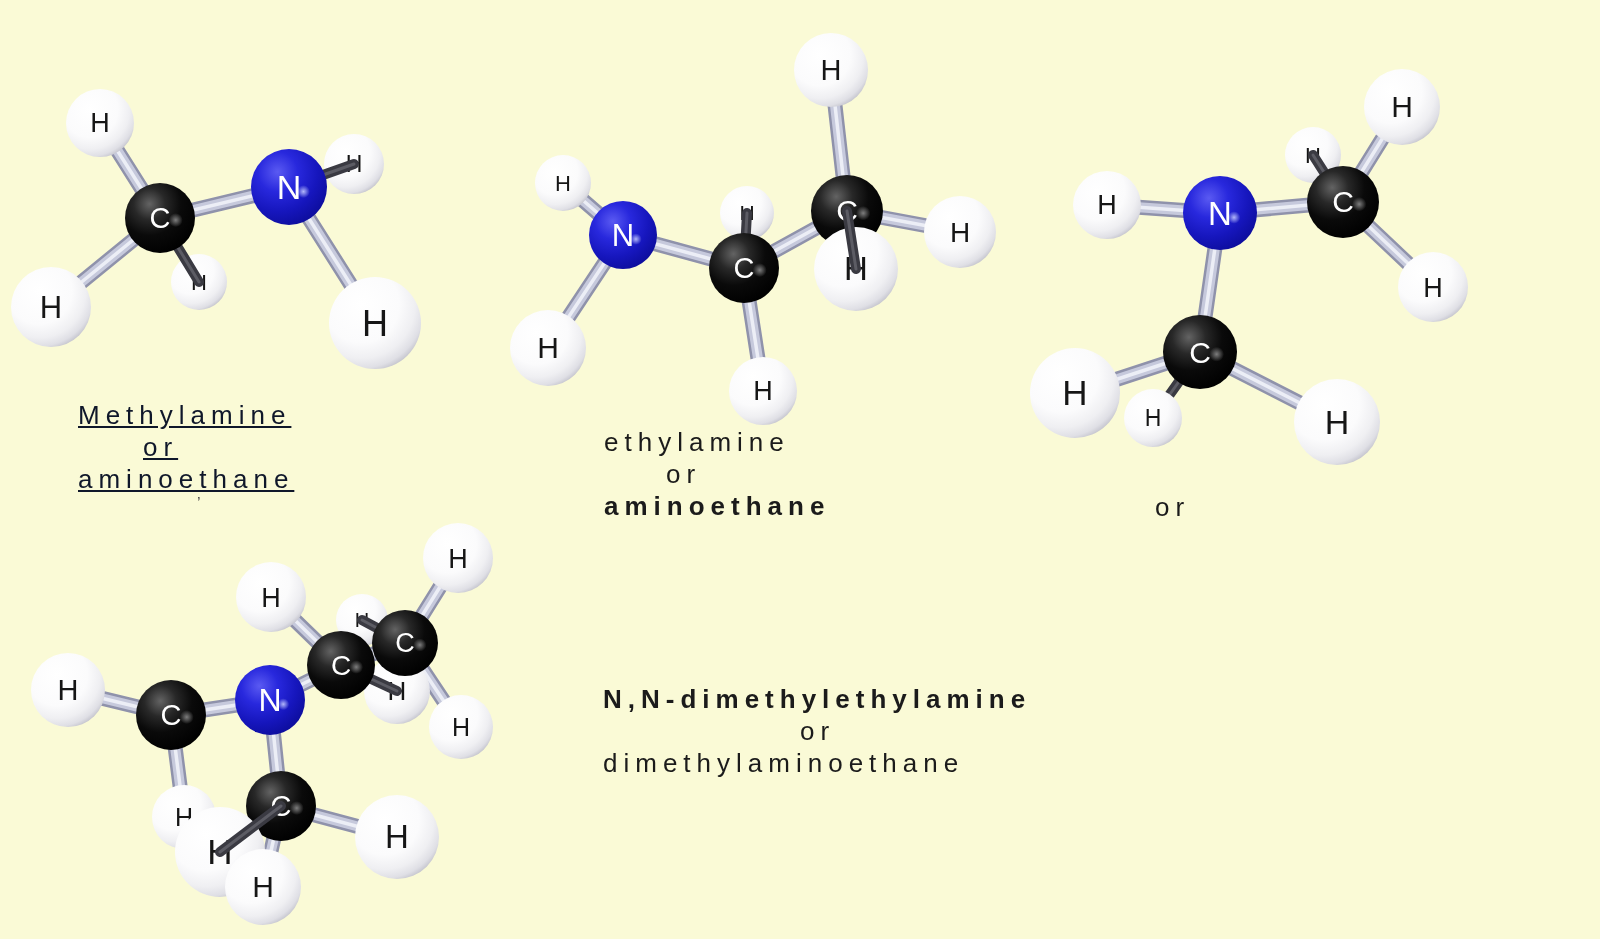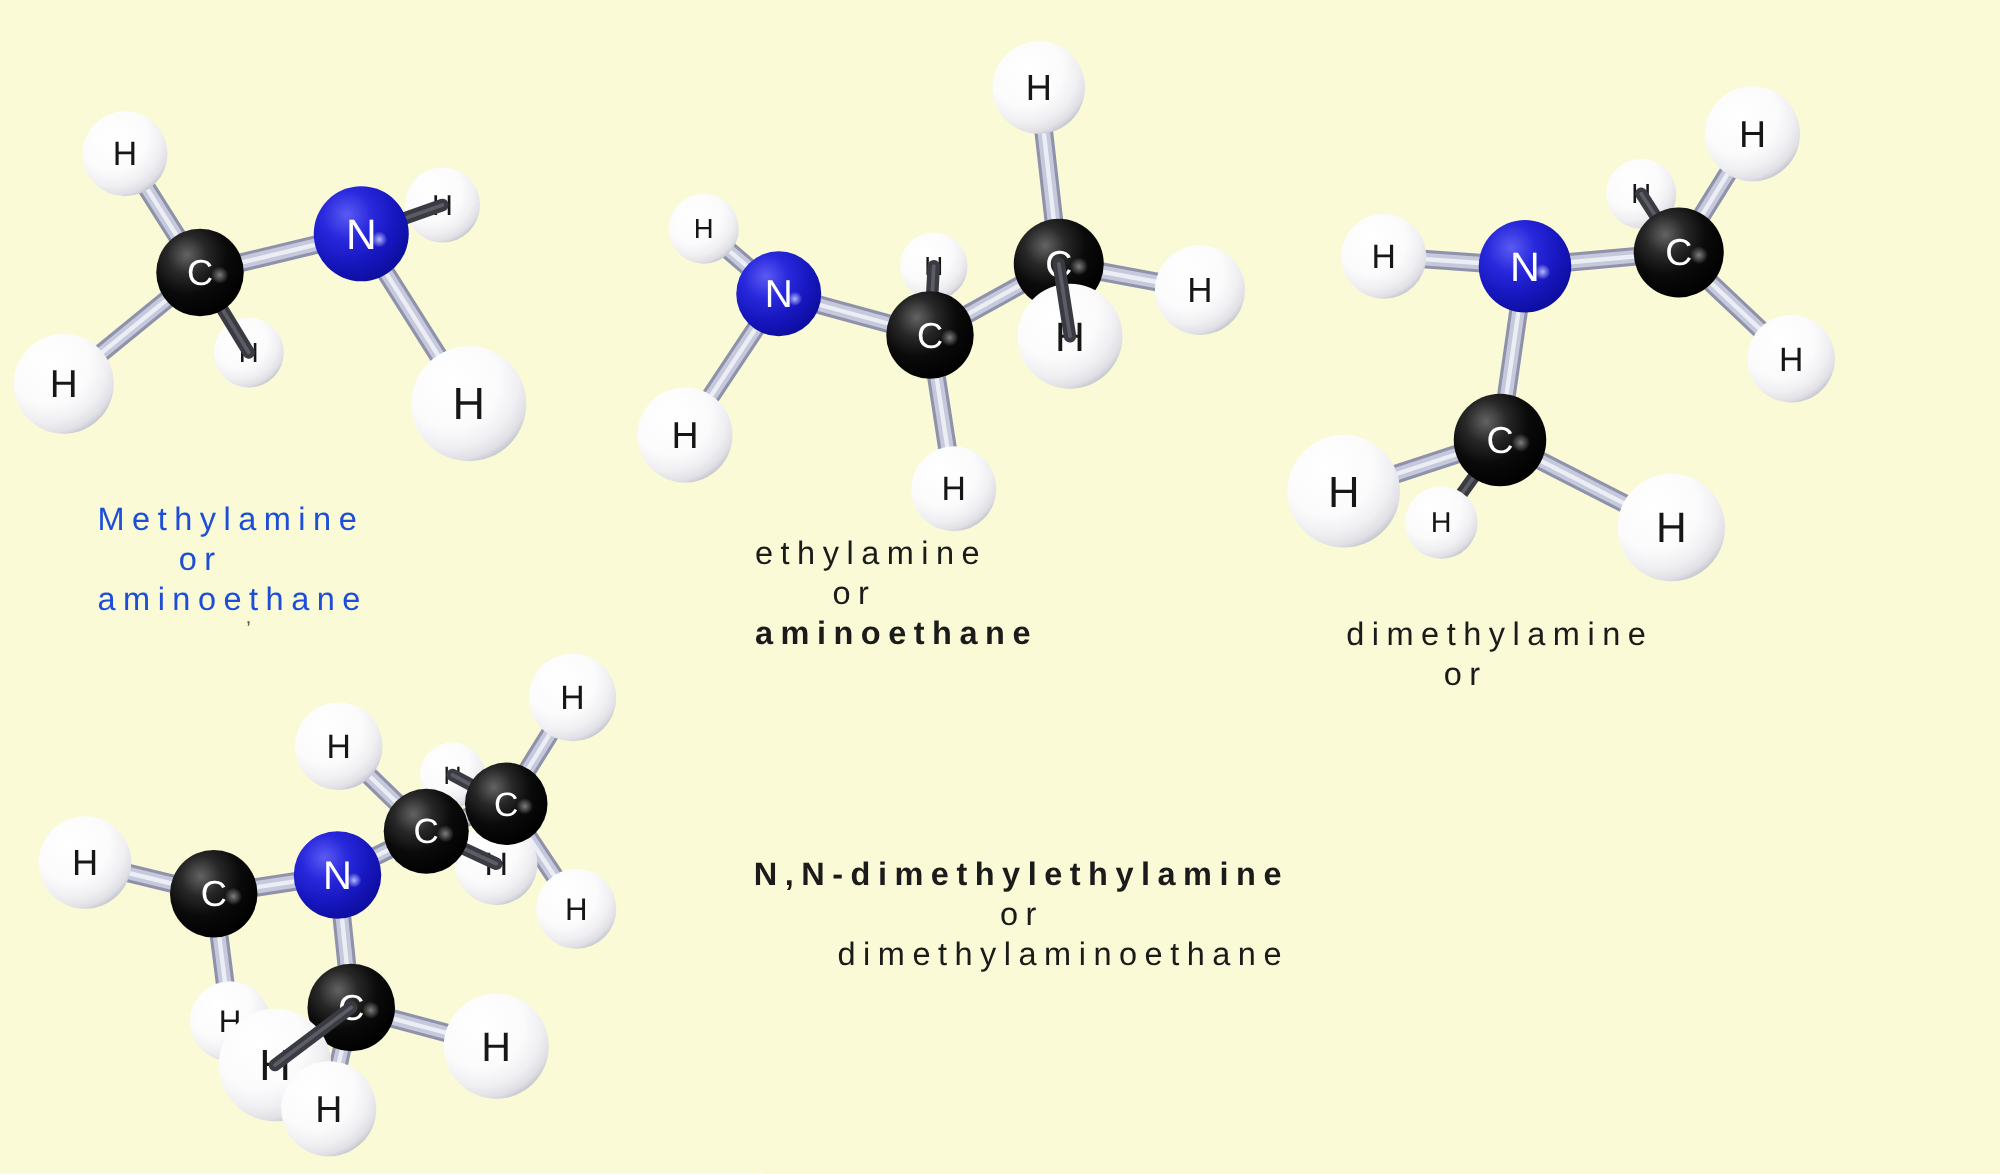--- a/index.html
+++ b/index.html
@@ -265,38 +265,37 @@
         <text x="220" y="864.285" text-anchor="middle" font-size="35" fill="#161616" font-family="&quot;Liberation Sans&quot;, sans-serif">H</text>
         <line x1="281" y1="806" x2="220" y2="852" stroke="#3a3a42" stroke-width="10" stroke-linecap="round"></line>
         <line x1="281" y1="806" x2="220" y2="852" stroke="#5c5c64" stroke-width="3" stroke-linecap="round"></line>
         <circle cx="263" cy="887" r="38" fill="url(#gradH)"></circle>
         <text x="263" y="897.374" text-anchor="middle" font-size="30" fill="#161616" font-family="&quot;Liberation Sans&quot;, sans-serif">H</text>
         <circle cx="397" cy="837" r="42" fill="url(#gradH)"></circle>
         <text x="397" y="848.466" text-anchor="middle" font-size="33" fill="#161616" font-family="&quot;Liberation Sans&quot;, sans-serif">H</text>
       </g>
     </svg>
 
-  <div class="caption" style="left: 78px; top: 399px; color: #1d4ed8;">
+  <div class="caption" style="left: 78px; top: 399px; color: #0f172a; text-decoration: underline;">
     <div style="padding-left: 0px;">Methylamine</div>
     <div style="padding-left: 65px;">or</div>
     <div style="padding-left: 0px;">aminoethane</div>
   </div>
 
   <div class="caption" style="left: 604px; top: 426px; color: rgb(27, 27, 27);">
     <div style="padding-left: 0px;">ethylamine</div>
     <div style="padding-left: 62px;">or</div>
     <div style="padding-left: 0px; font-weight: bold;">aminoethane</div>
   </div>
 
   <div class="caption" style="left: 1077px; top: 491px; color: rgb(27, 27, 27);">
-    <div style="padding-left: 0px;">dimethylamine</div>
     <div style="padding-left: 78px;">or</div>
   </div>
 
   <div class="caption" style="left: 603px; top: 683px; color: rgb(27, 27, 27);">
     <div style="padding-left: 0px; font-weight: bold;">N,N-dimethylethylamine</div>
     <div style="padding-left: 197px;">or</div>
-    <div style="padding-left: 0px; text-align: right;">dimethylaminoethane</div>
+    <div style="padding-left: 0px;">dimethylaminoethane</div>
   </div>
 
   <span class="stray" style="left: 197px; top: 495px;">’</span>
 
 </div>
 
 </body></html>

